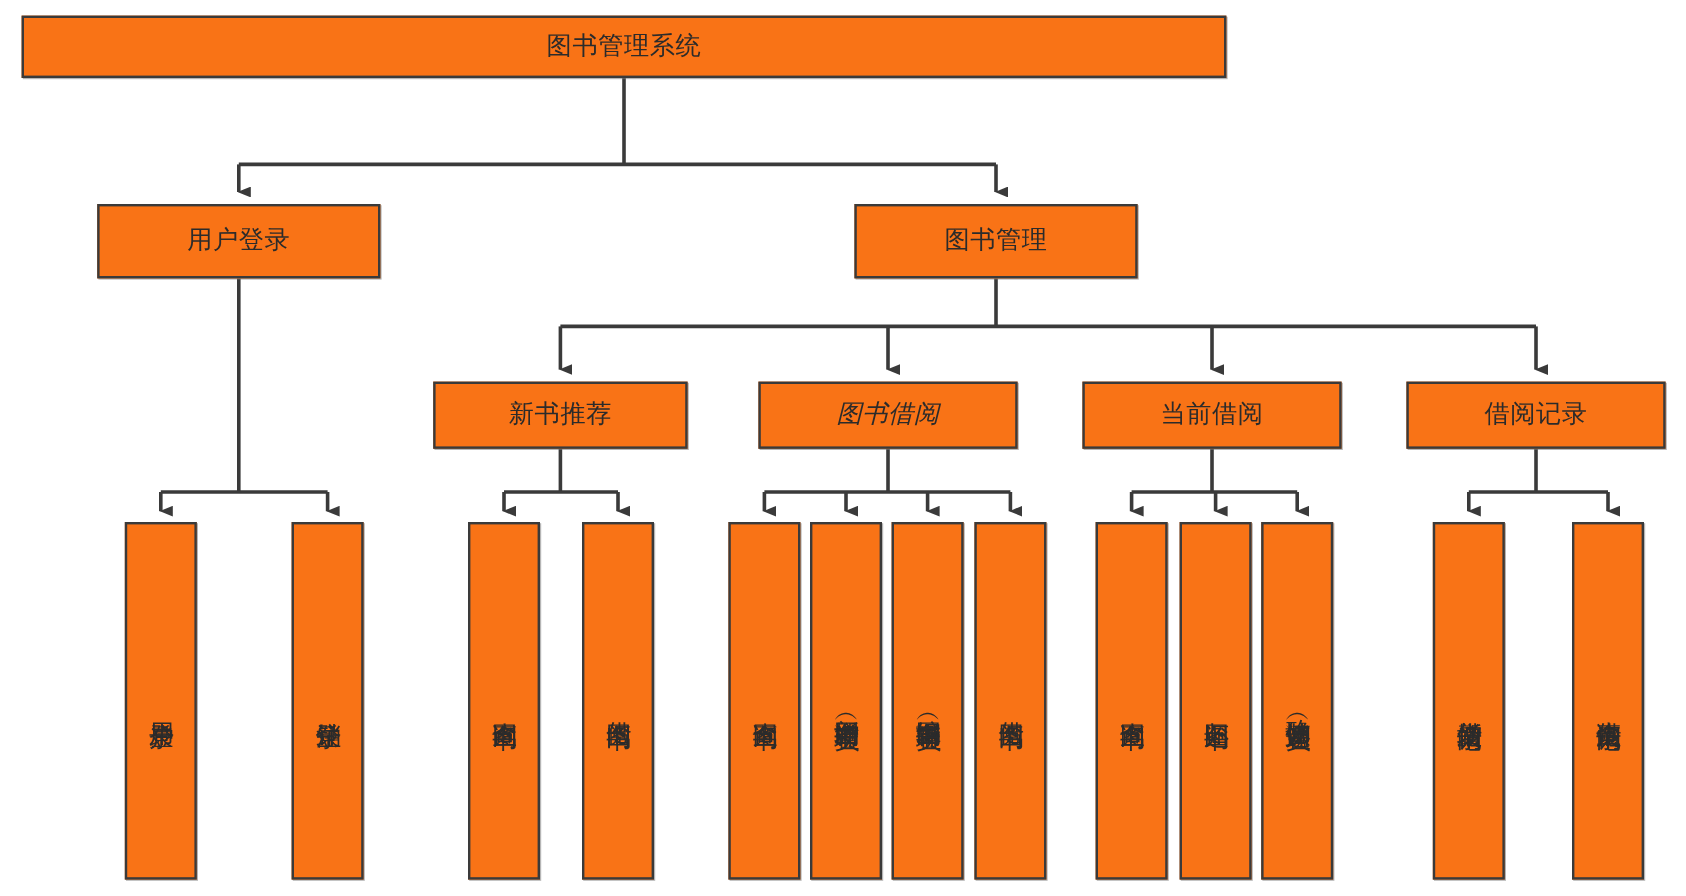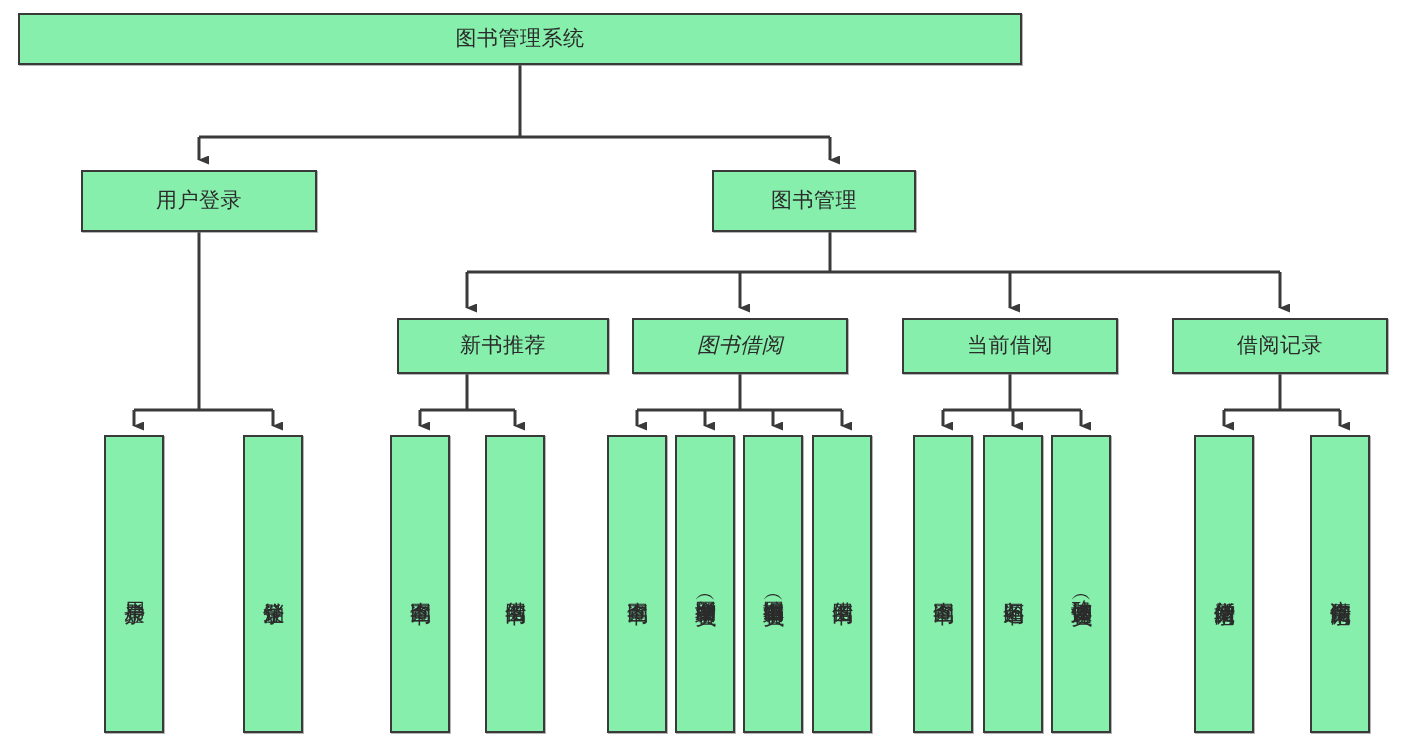--- a/index.html
+++ b/index.html
@@ -17,21 +17,21 @@
   #diagram-root {
     position: absolute;
     left: 0;
     top: 0;
     width: 1405px;
     height: 747px;
   }
   .node-box {
     position: absolute;
     box-sizing: border-box;
-    background: #86efac;
+    background: #f97316;
     border: 2px solid #3a3a3a;
     box-shadow: 1px 1px 0 0 rgba(120,120,120,0.55);
     display: flex;
     align-items: center;
     justify-content: center;
     color: #2b2b2b;
   }
   .node-label-h {
     font-size: 21px;
     line-height: 1.1;
@@ -140,25 +140,25 @@
   </svg>
 
   <div class="node-box" style="left:18px; top:13px; width:1004px; height:52px;">
     <span class="node-label-h">图书管理系统</span>
   </div>
 
   <div class="node-box" style="left:81px; top:170px; width:236px; height:62px;">
     <span class="node-label-h">用户登录</span>
   </div>
 
-  <div class="node-box" style="left:712px; top:170px; width:204px; height:62px;">
+  <div class="node-box" style="left:712px; top:170px; width:236px; height:62px;">
     <span class="node-label-h">图书管理</span>
   </div>
 
-  <div class="node-box" style="left:361px; top:318px; width:212px; height:56px;margin-left:36px;">
+  <div class="node-box" style="left:361px; top:318px; width:212px; height:56px;">
     <span class="node-label-h">新书推荐</span>
   </div>
 
   <div class="node-box" style="left:632px; top:318px; width:216px; height:56px;font-style:italic;">
     <span class="node-label-h">图书借阅</span>
   </div>
 
   <div class="node-box" style="left:1172px; top:318px; width:216px; height:56px;">
     <span class="node-label-h">借阅记录</span>
   </div>

